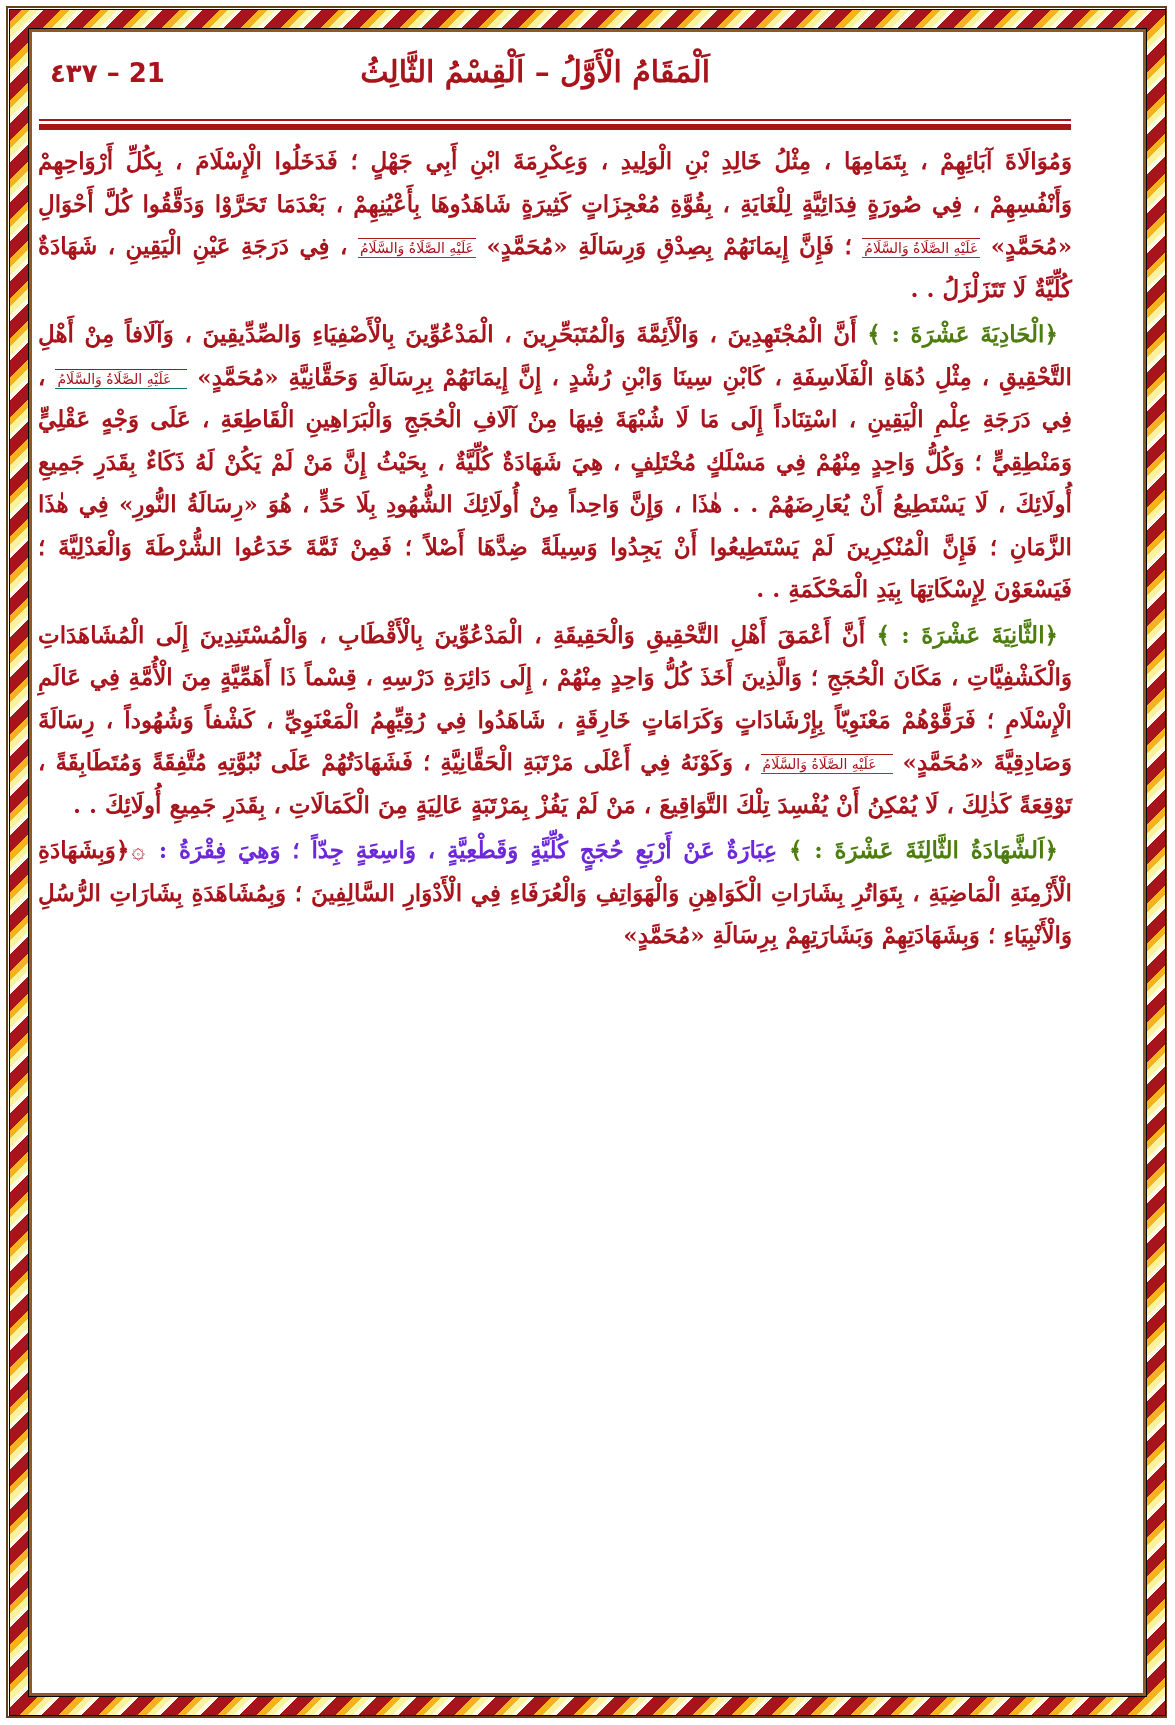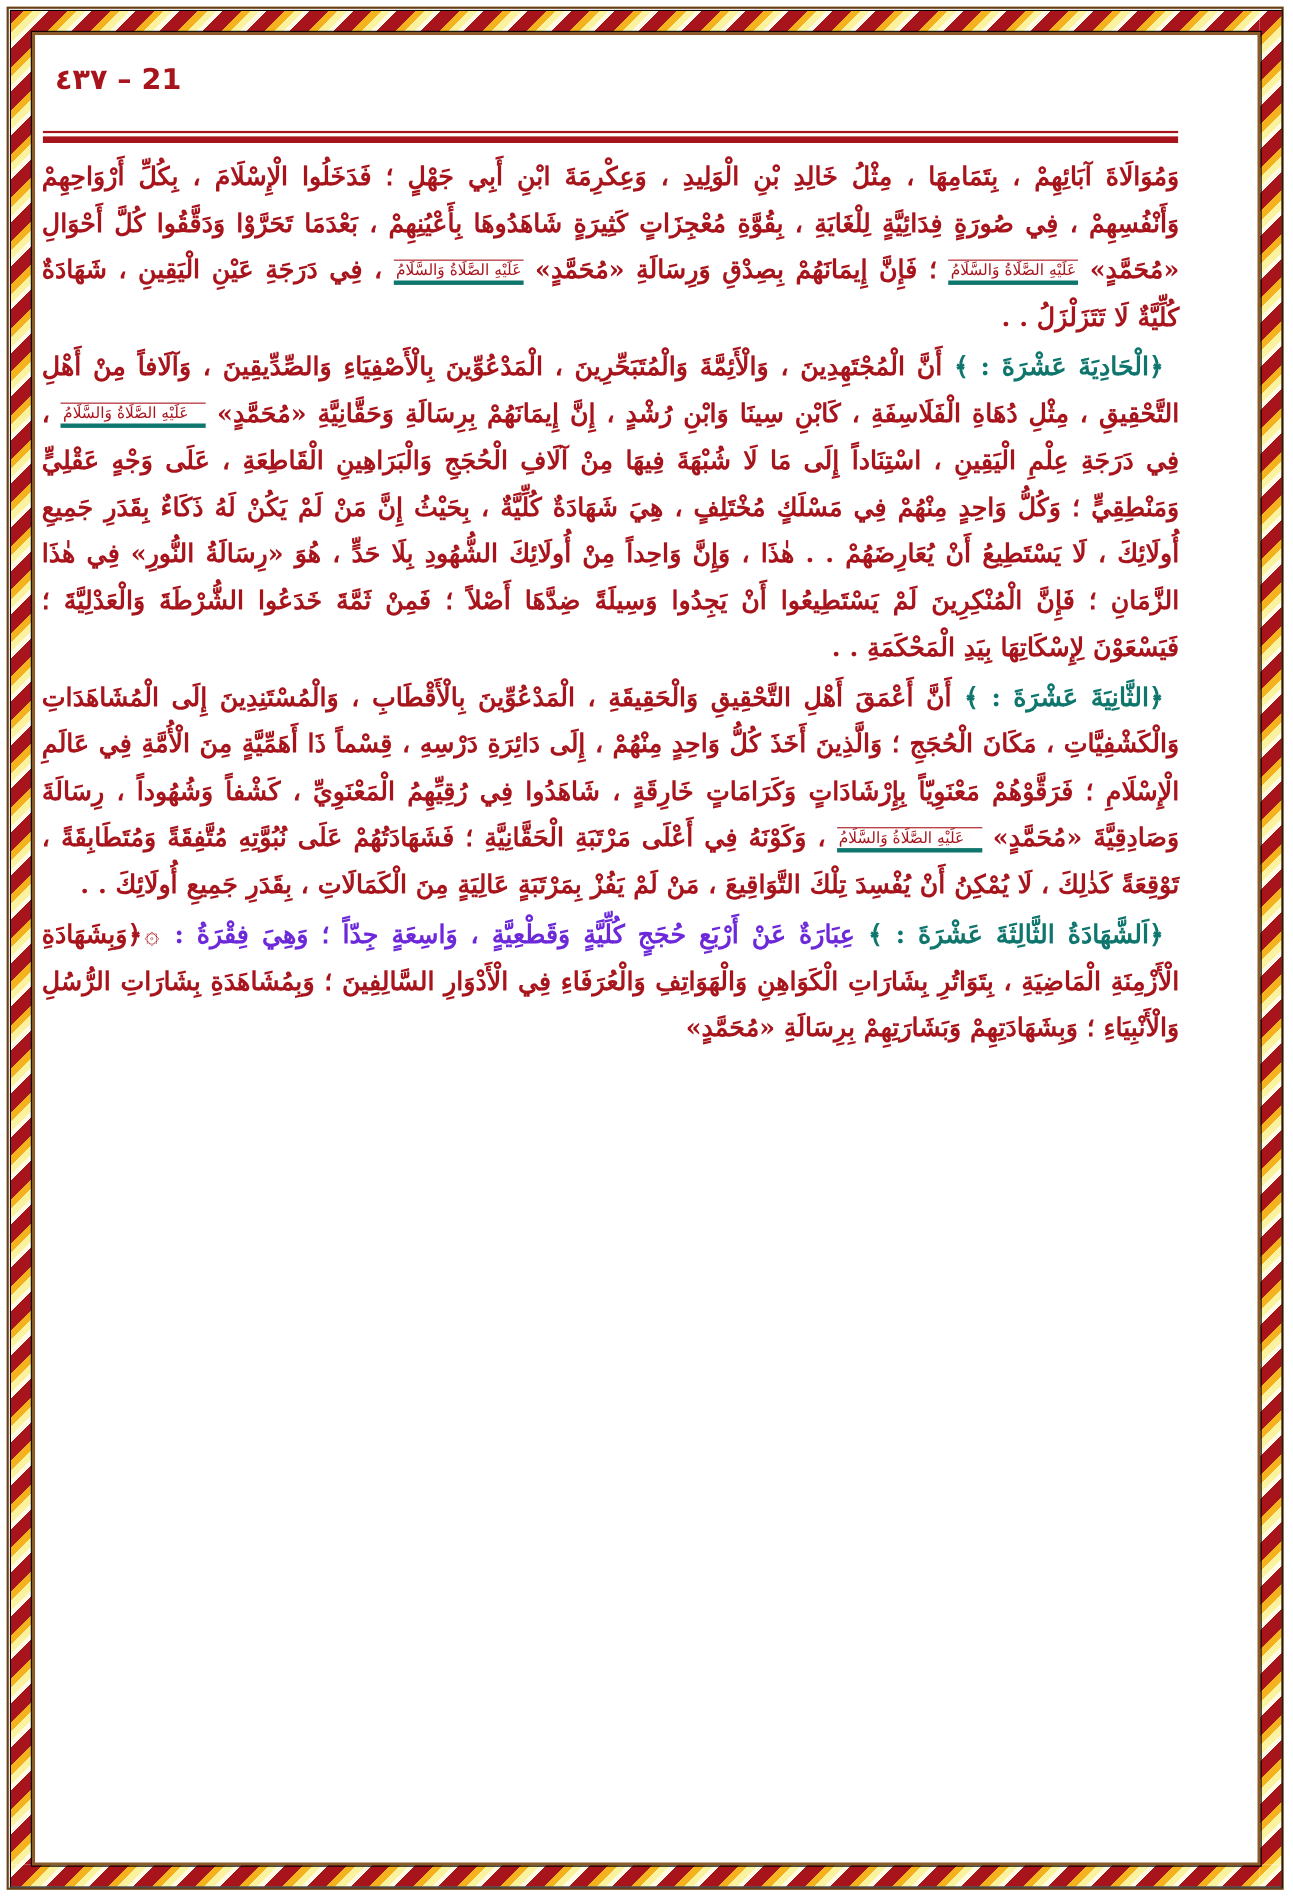--- a/index.html
+++ b/index.html
@@ -39,39 +39,40 @@
   .rule-thick { position: absolute; left: 39px; top: 124px; width: 1032px; height: 6px; background: #a8141c; }
   .body {
     position: absolute; left: 38px; top: 140px; width: 1034px;
     direction: rtl; text-align: justify; text-align-last: right;
     font-family: "DejaVu Serif", serif; font-weight: bold;
     font-size: 23px; line-height: 42.5px; color: #a8141c;
   }
   .para { margin: 0; text-indent: 0; }
   .para + .para { margin-top: 3px; }
   .para.indent { text-indent: 14px; }
-  .lead { color: #0f766e; }
+  .lead { color: #4d7c0f; }
   .black { color: #6d28d9; font-weight: bold; }
   .honorific {
     display: inline-block; font-family: "DejaVu Sans", sans-serif; font-weight: normal;
     font-size: 14px; color: #a8141c; vertical-align: middle; padding: 0 2px;
-    border-top: 1px solid #a8141c; border-bottom: 4px solid #0f766e; line-height: 18px;
+    border-top: 1px solid #a8141c; border-bottom: 1px solid #0f766e; line-height: 18px;
   }
   .quran-mark { color: #a8141c; font-weight: normal; padding: 0 2px; }
 </style>
 </head>
 <body>
 
 <div class="frame-outer"></div>
 <div class="braid"></div>
 <div class="braid-inner-line"></div>
 
 <div class="page"></div>
 
 <div class="header">
+  <div class="header-title">اَلْمَقَامُ الْأَوَّلُ – اَلْقِسْمُ الثَّالِثُ</div>
   <div class="header-pages">٤٣٧ – 21</div>
 </div>
 <div class="rule-thin"></div>
 <div class="rule-thick"></div>
 
 <div class="body" id="body">
     <p class="para"><span class="">وَمُوَالَاةَ آبَائِهِمْ ، بِتَمَامِهَا ، مِثْلُ خَالِدِ بْنِ الْوَلِيدِ ، وَعِكْرِمَةَ ابْنِ أَبِي جَهْلٍ ؛ فَدَخَلُوا الْإِسْلَامَ ، بِكُلِّ أَرْوَاحِهِمْ وَأَنْفُسِهِمْ ، فِي صُورَةٍ فِدَائِيَّةٍ لِلْغَايَةِ ، بِقُوَّةِ مُعْجِزَاتٍ كَثِيرَةٍ شَاهَدُوهَا بِأَعْيُنِهِمْ ، بَعْدَمَا تَحَرَّوْا وَدَقَّقُوا كُلَّ أَحْوَالِ «مُحَمَّدٍ» </span><span class="honorific">عَلَيْهِ الصَّلَاةُ وَالسَّلَامُ</span><span class=""> ؛ فَإِنَّ إِيمَانَهُمْ بِصِدْقِ وَرِسَالَةِ «مُحَمَّدٍ» </span><span class="honorific">عَلَيْهِ الصَّلَاةُ وَالسَّلَامُ</span><span class=""> ، فِي دَرَجَةِ عَيْنِ الْيَقِينِ ، شَهَادَةٌ كُلِّيَّةٌ لَا تَتَزَلْزَلُ . .</span></p>
     <p class="para indent"><span class="lead">﴿الْحَادِيَةَ عَشْرَةَ : ﴾</span><span class=""> أَنَّ الْمُجْتَهِدِينَ ، وَالْأَئِمَّةَ وَالْمُتَبَحِّرِينَ ، الْمَدْعُوِّينَ بِالْأَصْفِيَاءِ وَالصِّدِّيقِينَ ، وَآلَافاً مِنْ أَهْلِ التَّحْقِيقِ ، مِثْلِ دُهَاةِ الْفَلَاسِفَةِ ، كَابْنِ سِينَا وَابْنِ رُشْدٍ ، إِنَّ إِيمَانَهُمْ بِرِسَالَةِ وَحَقَّانِيَّةِ «مُحَمَّدٍ» </span><span class="honorific">عَلَيْهِ الصَّلَاةُ وَالسَّلَامُ</span><span class=""> ، فِي دَرَجَةِ عِلْمِ الْيَقِينِ ، اسْتِنَاداً إِلَى مَا لَا شُبْهَةَ فِيهَا مِنْ آلَافِ الْحُجَجِ وَالْبَرَاهِينِ الْقَاطِعَةِ ، عَلَى وَجْهٍ عَقْلِيٍّ وَمَنْطِقِيٍّ ؛ وَكُلُّ وَاحِدٍ مِنْهُمْ فِي مَسْلَكٍ مُخْتَلِفٍ ، هِيَ شَهَادَةٌ كُلِّيَّةٌ ، بِحَيْثُ إِنَّ مَنْ لَمْ يَكُنْ لَهُ ذَكَاءٌ بِقَدَرِ جَمِيعِ أُولَائِكَ ، لَا يَسْتَطِيعُ أَنْ يُعَارِضَهُمْ . . هٰذَا ، وَإِنَّ وَاحِداً مِنْ أُولَائِكَ الشُّهُودِ بِلَا حَدٍّ ، هُوَ «رِسَالَةُ النُّورِ» فِي هٰذَا الزَّمَانِ ؛ فَإِنَّ الْمُنْكِرِينَ لَمْ يَسْتَطِيعُوا أَنْ يَجِدُوا وَسِيلَةً ضِدَّهَا أَصْلاً ؛ فَمِنْ ثَمَّةَ خَدَعُوا الشُّرْطَةَ وَالْعَدْلِيَّةَ ؛ فَيَسْعَوْنَ لِإِسْكَاتِهَا بِيَدِ الْمَحْكَمَةِ . .</span></p>
     <p class="para indent"><span class="lead">﴿الثَّانِيَةَ عَشْرَةَ : ﴾</span><span class=""> أَنَّ أَعْمَقَ أَهْلِ التَّحْقِيقِ وَالْحَقِيقَةِ ، الْمَدْعُوِّينَ بِالْأَقْطَابِ ، وَالْمُسْتَنِدِينَ إِلَى الْمُشَاهَدَاتِ وَالْكَشْفِيَّاتِ ، مَكَانَ الْحُجَجِ ؛ وَالَّذِينَ أَخَذَ كُلُّ وَاحِدٍ مِنْهُمْ ، إِلَى دَائِرَةِ دَرْسِهِ ، قِسْماً ذَا أَهَمِّيَّةٍ مِنَ الْأُمَّةِ فِي عَالَمِ الْإِسْلَامِ ؛ فَرَقَّوْهُمْ مَعْنَوِيّاً بِإِرْشَادَاتٍ وَكَرَامَاتٍ خَارِقَةٍ ، شَاهَدُوا فِي رُقِيِّهِمُ الْمَعْنَوِيِّ ، كَشْفاً وَشُهُوداً ، رِسَالَةَ وَصَادِقِيَّةَ «مُحَمَّدٍ» </span><span class="honorific">عَلَيْهِ الصَّلَاةُ وَالسَّلَامُ</span><span class=""> ، وَكَوْنَهُ فِي أَعْلَى مَرْتَبَةِ الْحَقَّانِيَّةِ ؛ فَشَهَادَتُهُمْ عَلَى نُبُوَّتِهِ مُتَّفِقَةً وَمُتَطَابِقَةً ، تَوْقِعَةً كَذٰلِكَ ، لَا يُمْكِنُ أَنْ يُفْسِدَ تِلْكَ التَّوَاقِيعَ ، مَنْ لَمْ يَفُزْ بِمَرْتَبَةٍ عَالِيَةٍ مِنَ الْكَمَالَاتِ ، بِقَدَرِ جَمِيعِ أُولَائِكَ . .</span></p>
     <p class="para indent"><span class="lead">﴿اَلشَّهَادَةُ الثَّالِثَةَ عَشْرَةَ : ﴾</span><span class="black"> عِبَارَةٌ عَنْ أَرْبَعِ حُجَجٍ كُلِّيَّةٍ وَقَطْعِيَّةٍ ، وَاسِعَةٍ جِدّاً ؛ وَهِيَ فِقْرَةُ : </span><span class="quran-mark">۞</span><span class="">﴿وَبِشَهَادَةِ الْأَزْمِنَةِ الْمَاضِيَةِ ، بِتَوَاتُرِ بِشَارَاتِ الْكَوَاهِنِ وَالْهَوَاتِفِ وَالْعُرَفَاءِ فِي الْأَدْوَارِ السَّالِفِينَ ؛ وَبِمُشَاهَدَةِ بِشَارَاتِ الرُّسُلِ وَالْأَنْبِيَاءِ ؛ وَبِشَهَادَتِهِمْ وَبَشَارَتِهِمْ بِرِسَالَةِ «مُحَمَّدٍ»</span></p>

